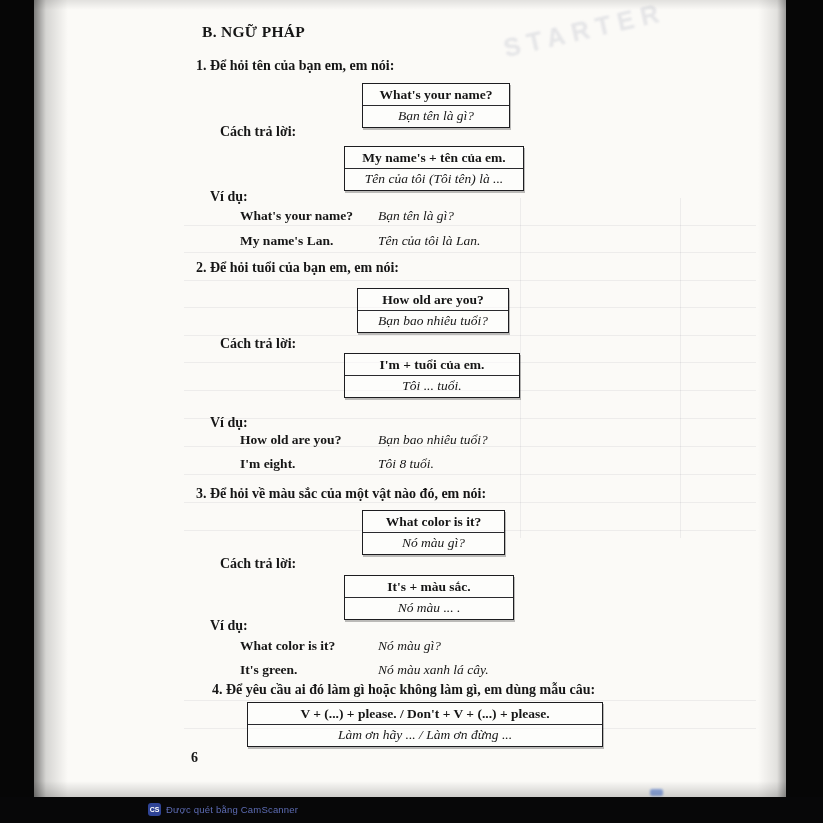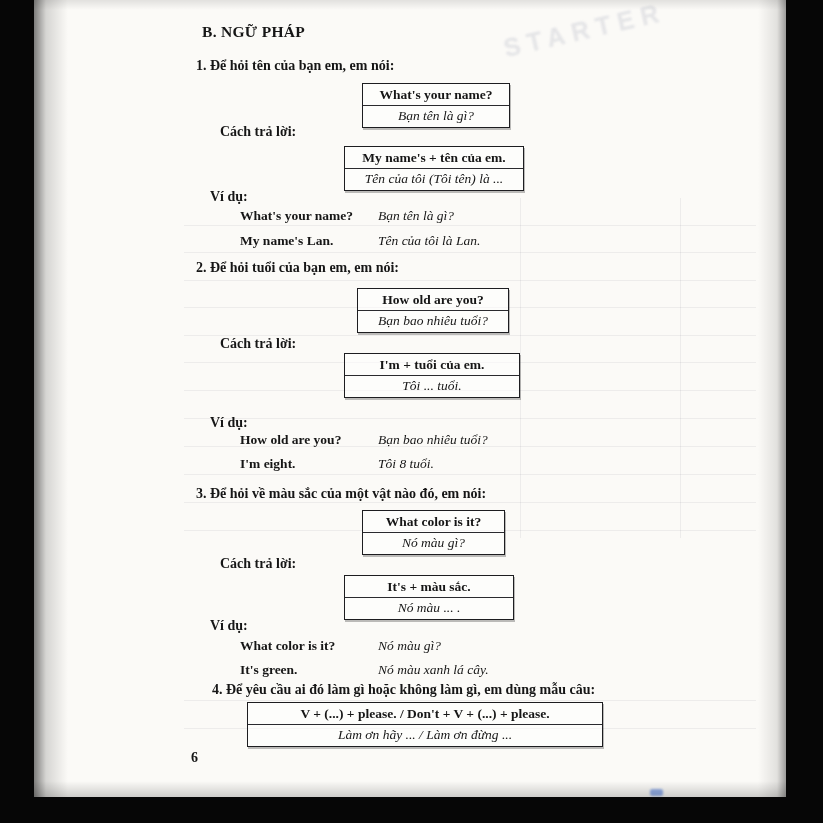--- a/index.html
+++ b/index.html
@@ -166,13 +166,19 @@
     <div class="heading" style="left:178px; top:682px;">4. Để yêu cầu ai đó làm gì hoặc không làm gì, em dùng mẫu câu:</div>
     <div class="box" style="left:213px; top:702px; width:356px;">
       <div class="box-en">V + (...) + please. / Don't + V + (...) + please.</div>
       <div class="box-vi">Làm ơn hãy ... / Làm ơn đừng ...</div>
     </div>
 
     <div class="page-number">6</div>
     <div class="blue-smudge"></div>
   </div>
 
+  <div class="bottom-bar">
+    <div class="scanner-label">
+      <span class="scanner-logo">CS</span>
+      <span class="scanner-text">Được quét bằng CamScanner</span>
+    </div>
+  </div>
 </div>
 
 </body></html>

